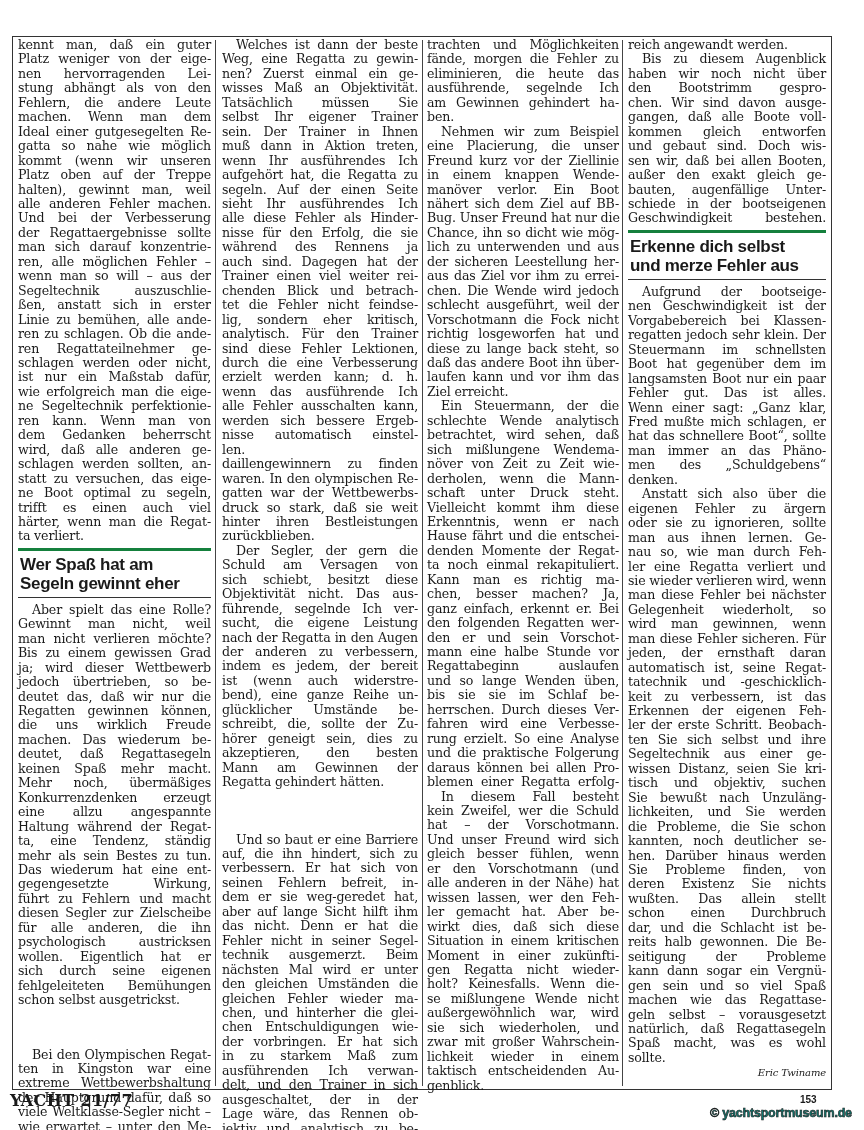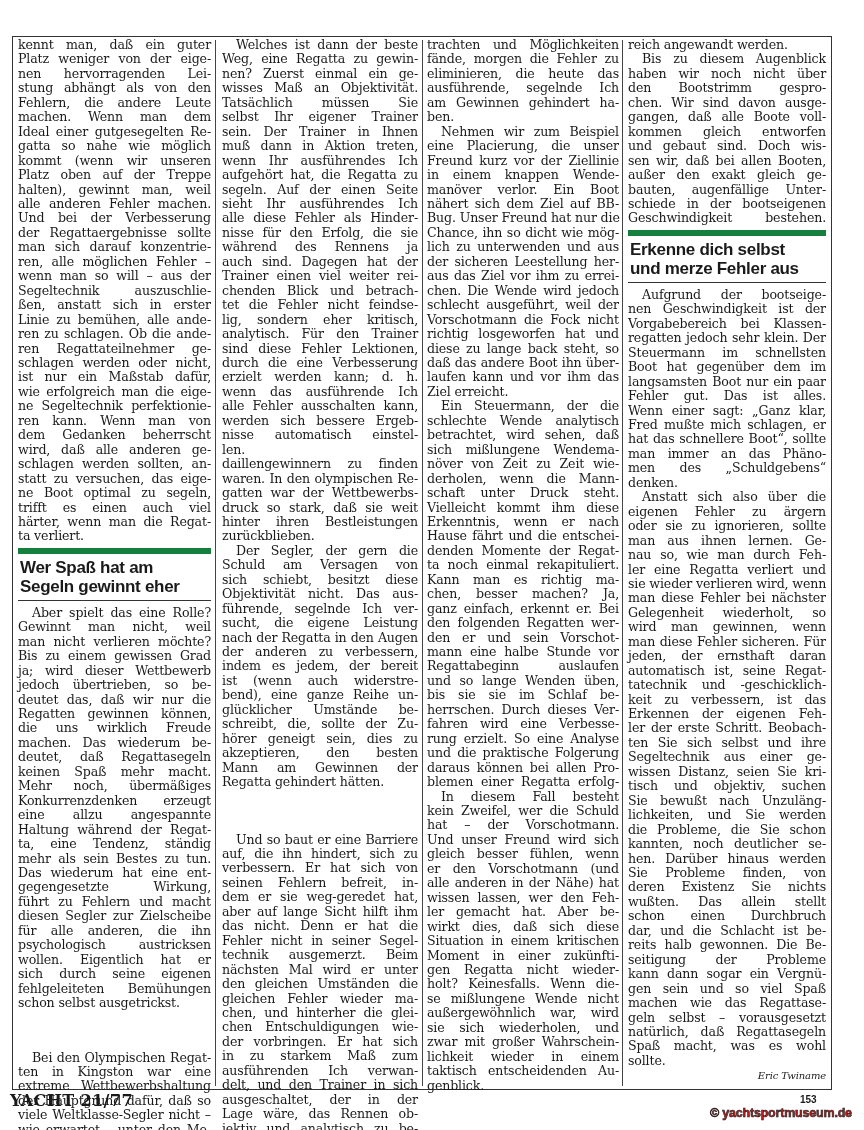--- a/index.html
+++ b/index.html
@@ -7,25 +7,25 @@
   .frame { position:absolute; left:12px; top:36px; width:820px; height:1054px; border-top:1.5px solid #333; border-bottom:1.5px solid #333; border-left:1.5px solid #333; border-right:1.5px solid #333; box-sizing:border-box; }
   .col { position:absolute; top:38px; font-size:12.6px; line-height:14.45px; text-align:justify; hyphens:manual; letter-spacing:-0.15px; }
   .c1 { left:18px; width:193px; }
   .c2 { left:222px; width:196px; }
   .c3 { left:427px; width:192px; }
   .c4 { left:628px; width:198px; }
   .vrule { position:absolute; top:40px; width:1px; background:#444; height:1046px; }
   .col p { margin:0; text-indent:0; }
   .line { display:block; text-align:justify; text-align-last:justify; white-space:nowrap; }
   .line.last { text-align-last:left; }
-  .head { font-family:"Liberation Sans", sans-serif; font-weight:bold; font-size:17px; line-height:19px; letter-spacing:-0.3px; border-top:6px solid #15803d; border-bottom:1px solid #333; padding:4px 0 4px 2px; margin:4px 0 5px 0; }
+  .head { font-family:"Liberation Sans", sans-serif; font-weight:bold; font-size:17px; line-height:19px; letter-spacing:-0.3px; border-top:3px solid #15803d; border-bottom:1px solid #333; padding:4px 0 4px 2px; margin:4px 0 5px 0; }
   .author { text-align:right; font-style:italic; font-size:10px; line-height:16px; }
   .footer-left { position:absolute; left:10px; top:1091px; font-size:16px; font-weight:bold; letter-spacing:0.4px; font-family:"DejaVu Serif", serif; }
   .footer-page { position:absolute; left:800px; top:1094px; font-size:10px; font-weight:bold; font-family:"Liberation Sans", sans-serif; }
-  .footer-copy { position:absolute; left:710px; top:1106px; font-size:12.5px; font-weight:bold; font-family:"Liberation Sans", sans-serif; color:#b91c1c; -webkit-text-stroke:0.6px #222; letter-spacing:-0.2px; }
+  .footer-copy { position:absolute; left:710px; top:1106px; font-size:12.5px; font-weight:bold; font-family:"Liberation Sans", sans-serif; color:#0f766e; -webkit-text-stroke:0.6px #222; letter-spacing:-0.2px; }
 </style>
 </head>
 <body>
 
 <div class="frame"></div>
 <div class="vrule" style="left:215px"></div>
 <div class="vrule" style="left:422px"></div>
 <div class="vrule" style="left:622px"></div>
 
 <div class="col c1">

